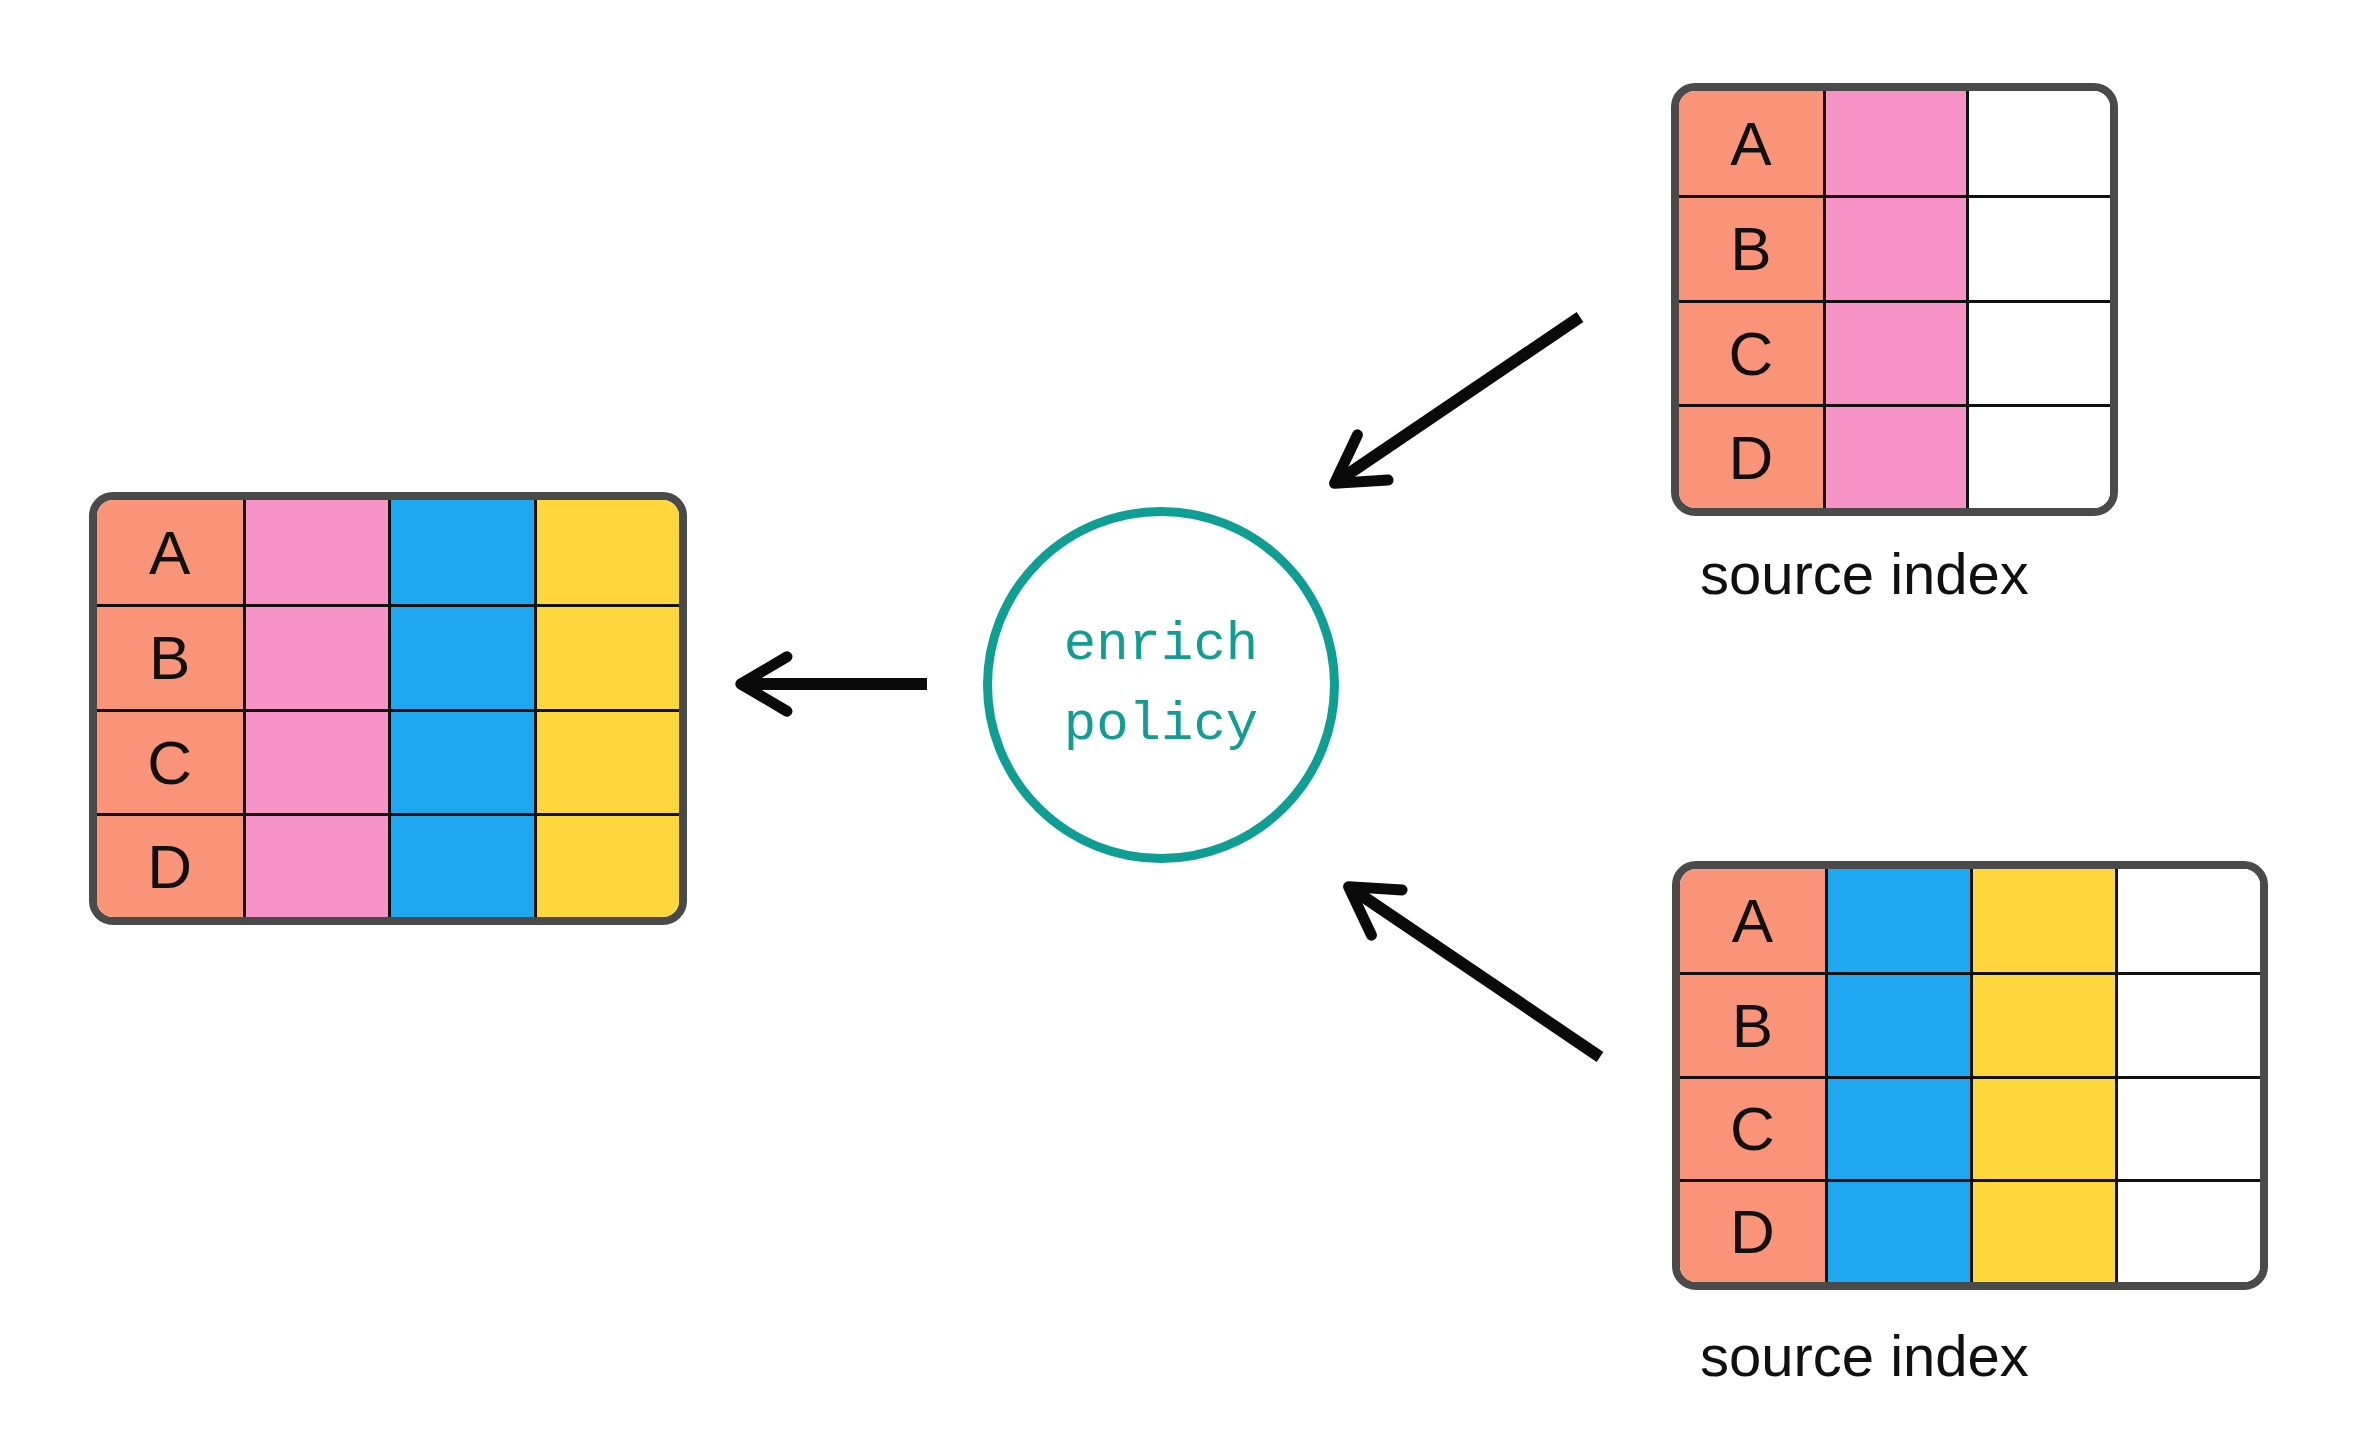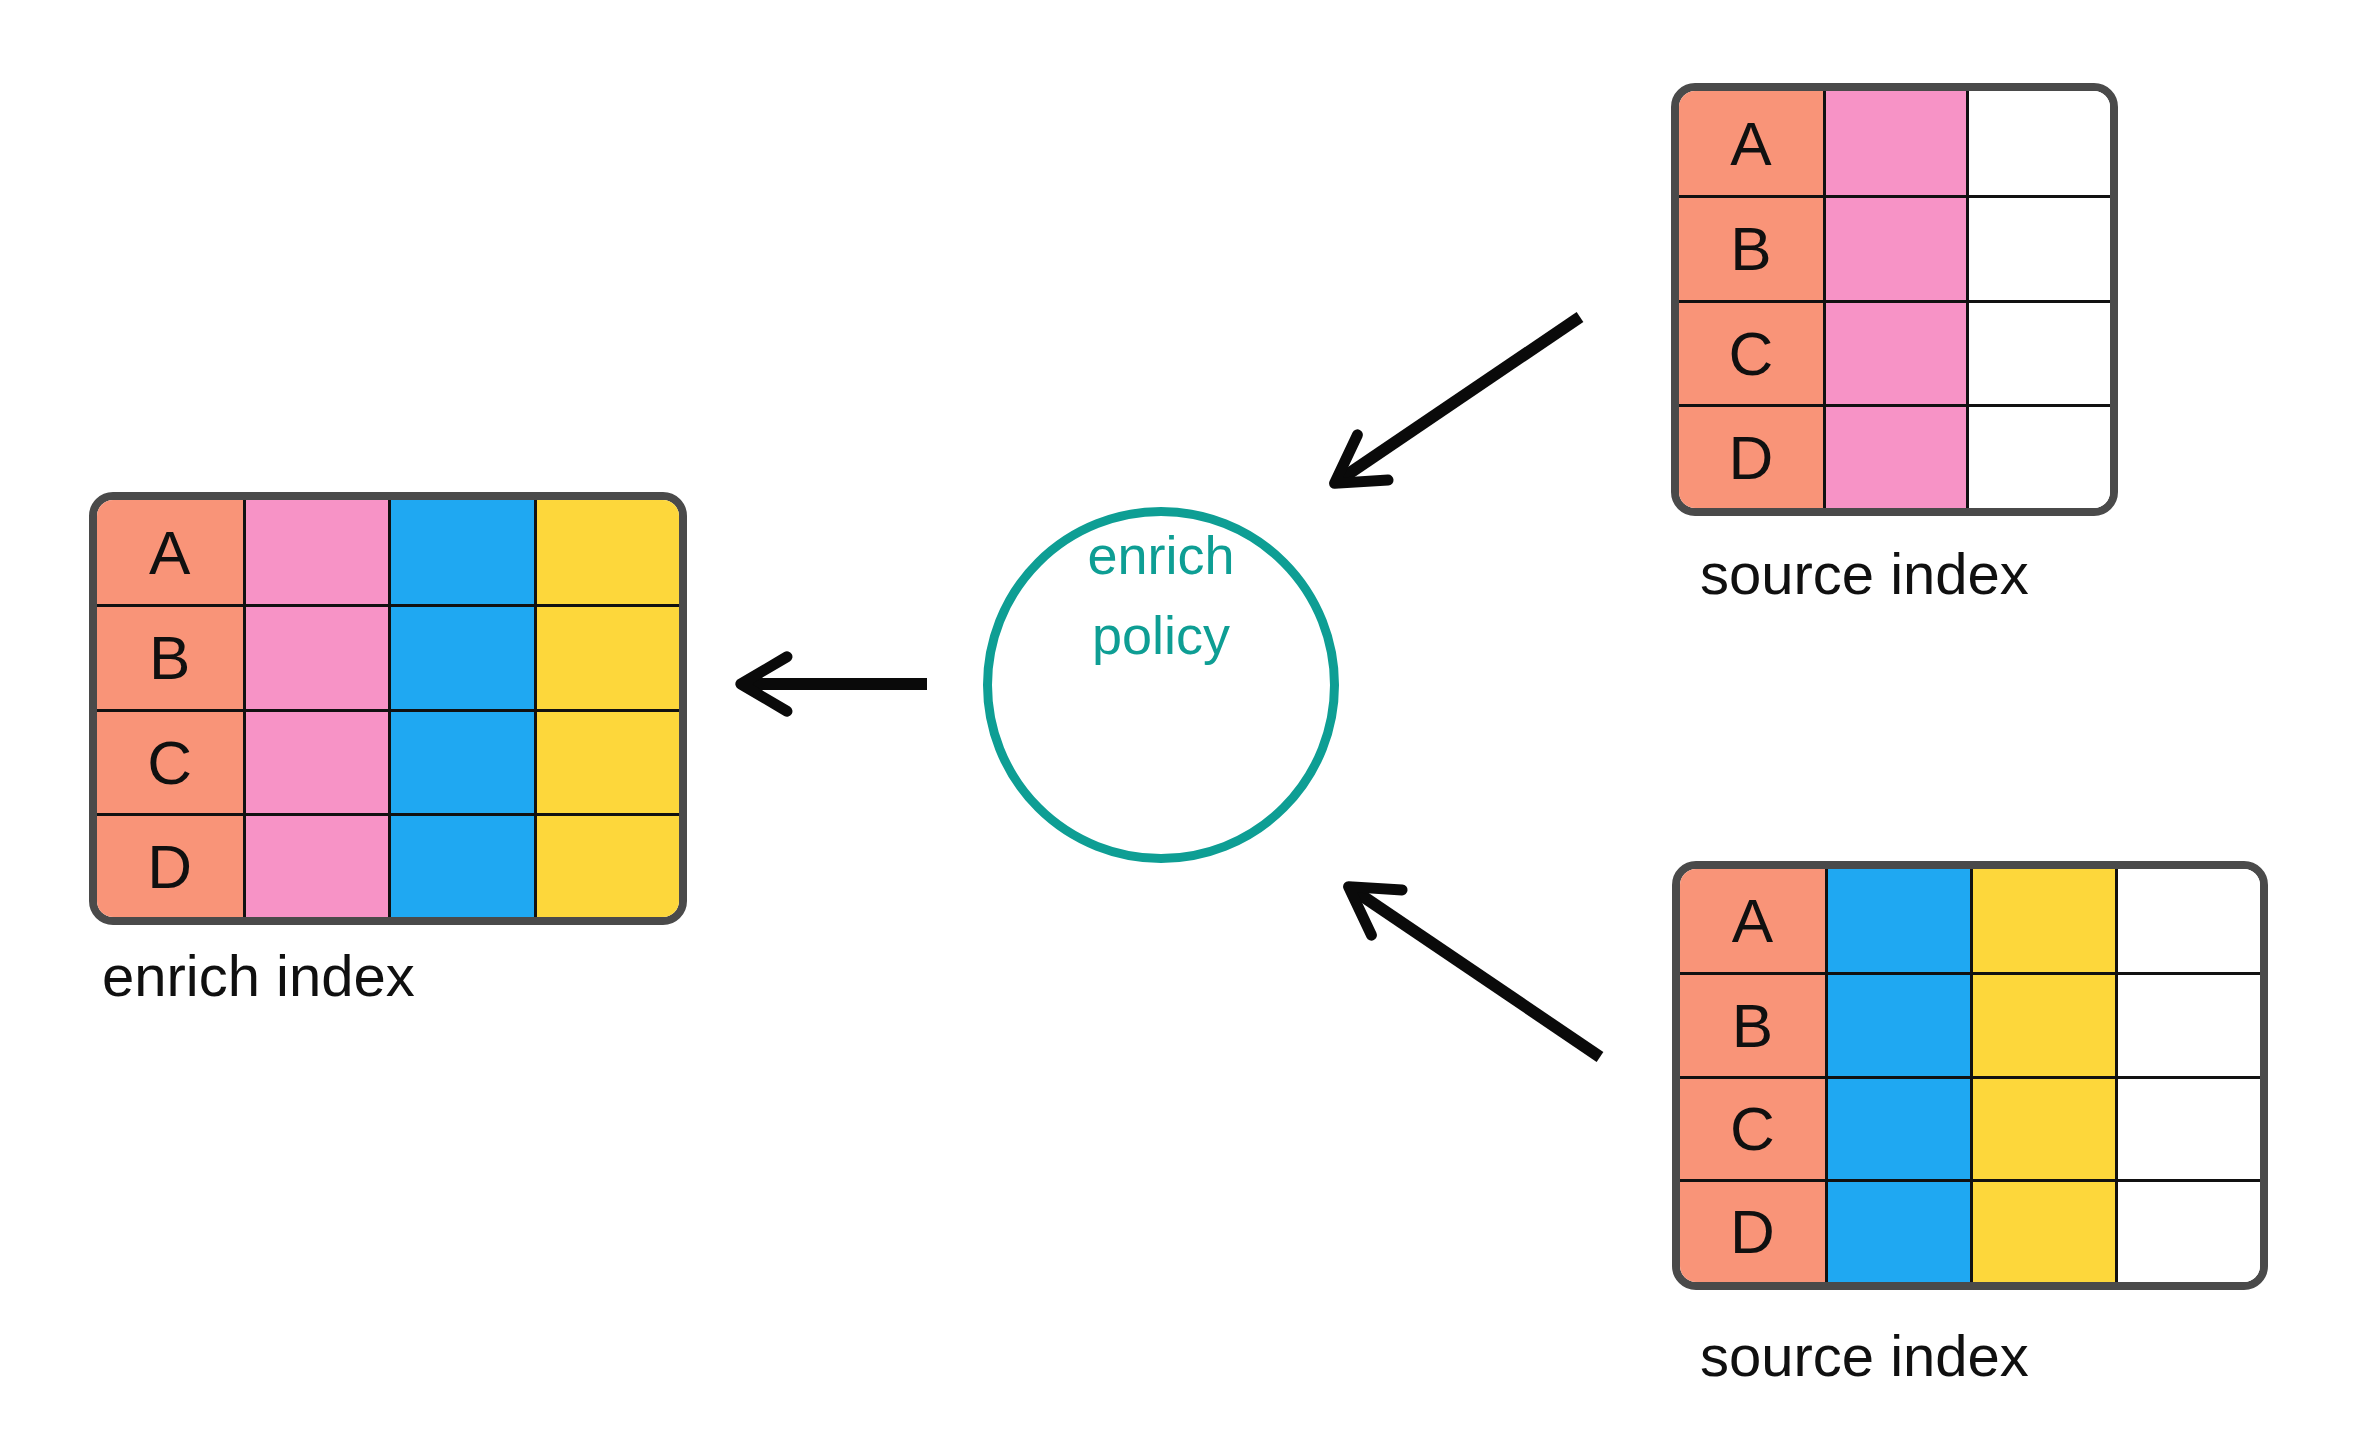--- a/index.html
+++ b/index.html
@@ -49,21 +49,23 @@
   .policy-circle {
     position: absolute;
     left: 983px;
     top: 507px;
     width: 356px;
     height: 356px;
     box-sizing: border-box;
     border: 9px solid #0e9e94;
     border-radius: 50%;
     display: flex;
+    align-items: center;
     justify-content: center;
+    font-family: Liberation Mono, monospace;
   }
   .policy-text {
     width: 210px;
     text-align: center;
     font-size: 54px;
     line-height: 1.48;
     color: #0e9e94;
   }
   
   #table-enrich   { left: 89px;   top: 492px; width: 598px; height: 433px; }
@@ -100,21 +102,20 @@
       <div class="cell" style="background: rgb(253, 215, 59); border-top: 3px solid rgb(17, 17, 17); border-left: 3px solid rgb(17, 17, 17);"></div>
       <div class="cell" style="background: rgb(249, 148, 120); border-top: 3px solid rgb(17, 17, 17);">C</div>
       <div class="cell" style="background: rgb(247, 147, 198); border-top: 3px solid rgb(17, 17, 17); border-left: 3px solid rgb(17, 17, 17);"></div>
       <div class="cell" style="background: rgb(31, 168, 242); border-top: 3px solid rgb(17, 17, 17); border-left: 3px solid rgb(17, 17, 17);"></div>
       <div class="cell" style="background: rgb(253, 215, 59); border-top: 3px solid rgb(17, 17, 17); border-left: 3px solid rgb(17, 17, 17);"></div>
       <div class="cell" style="background: rgb(249, 148, 120); border-top: 3px solid rgb(17, 17, 17);">D</div>
       <div class="cell" style="background: rgb(247, 147, 198); border-top: 3px solid rgb(17, 17, 17); border-left: 3px solid rgb(17, 17, 17);"></div>
       <div class="cell" style="background: rgb(31, 168, 242); border-top: 3px solid rgb(17, 17, 17); border-left: 3px solid rgb(17, 17, 17);"></div>
       <div class="cell" style="background: rgb(253, 215, 59); border-top: 3px solid rgb(17, 17, 17); border-left: 3px solid rgb(17, 17, 17);"></div>
     </div>
-  <div id="label-enrich" class="tlabel">enrich index</div>
 
   <div id="table-src-top" class="dtable" style="grid-template-columns: repeat(3, 1fr); border-color: rgb(74, 74, 74);">
       <div class="cell" style="background: rgb(249, 148, 120);">A</div>
       <div class="cell" style="background: rgb(247, 147, 198); border-left: 3px solid rgb(17, 17, 17);"></div>
       <div class="cell" style="background: rgb(255, 255, 255); border-left: 3px solid rgb(17, 17, 17);"></div>
       <div class="cell" style="background: rgb(249, 148, 120); border-top: 3px solid rgb(17, 17, 17);">B</div>
       <div class="cell" style="background: rgb(247, 147, 198); border-top: 3px solid rgb(17, 17, 17); border-left: 3px solid rgb(17, 17, 17);"></div>
       <div class="cell" style="background: rgb(255, 255, 255); border-top: 3px solid rgb(17, 17, 17); border-left: 3px solid rgb(17, 17, 17);"></div>
       <div class="cell" style="background: rgb(249, 148, 120); border-top: 3px solid rgb(17, 17, 17);">C</div>
       <div class="cell" style="background: rgb(247, 147, 198); border-top: 3px solid rgb(17, 17, 17); border-left: 3px solid rgb(17, 17, 17);"></div>

